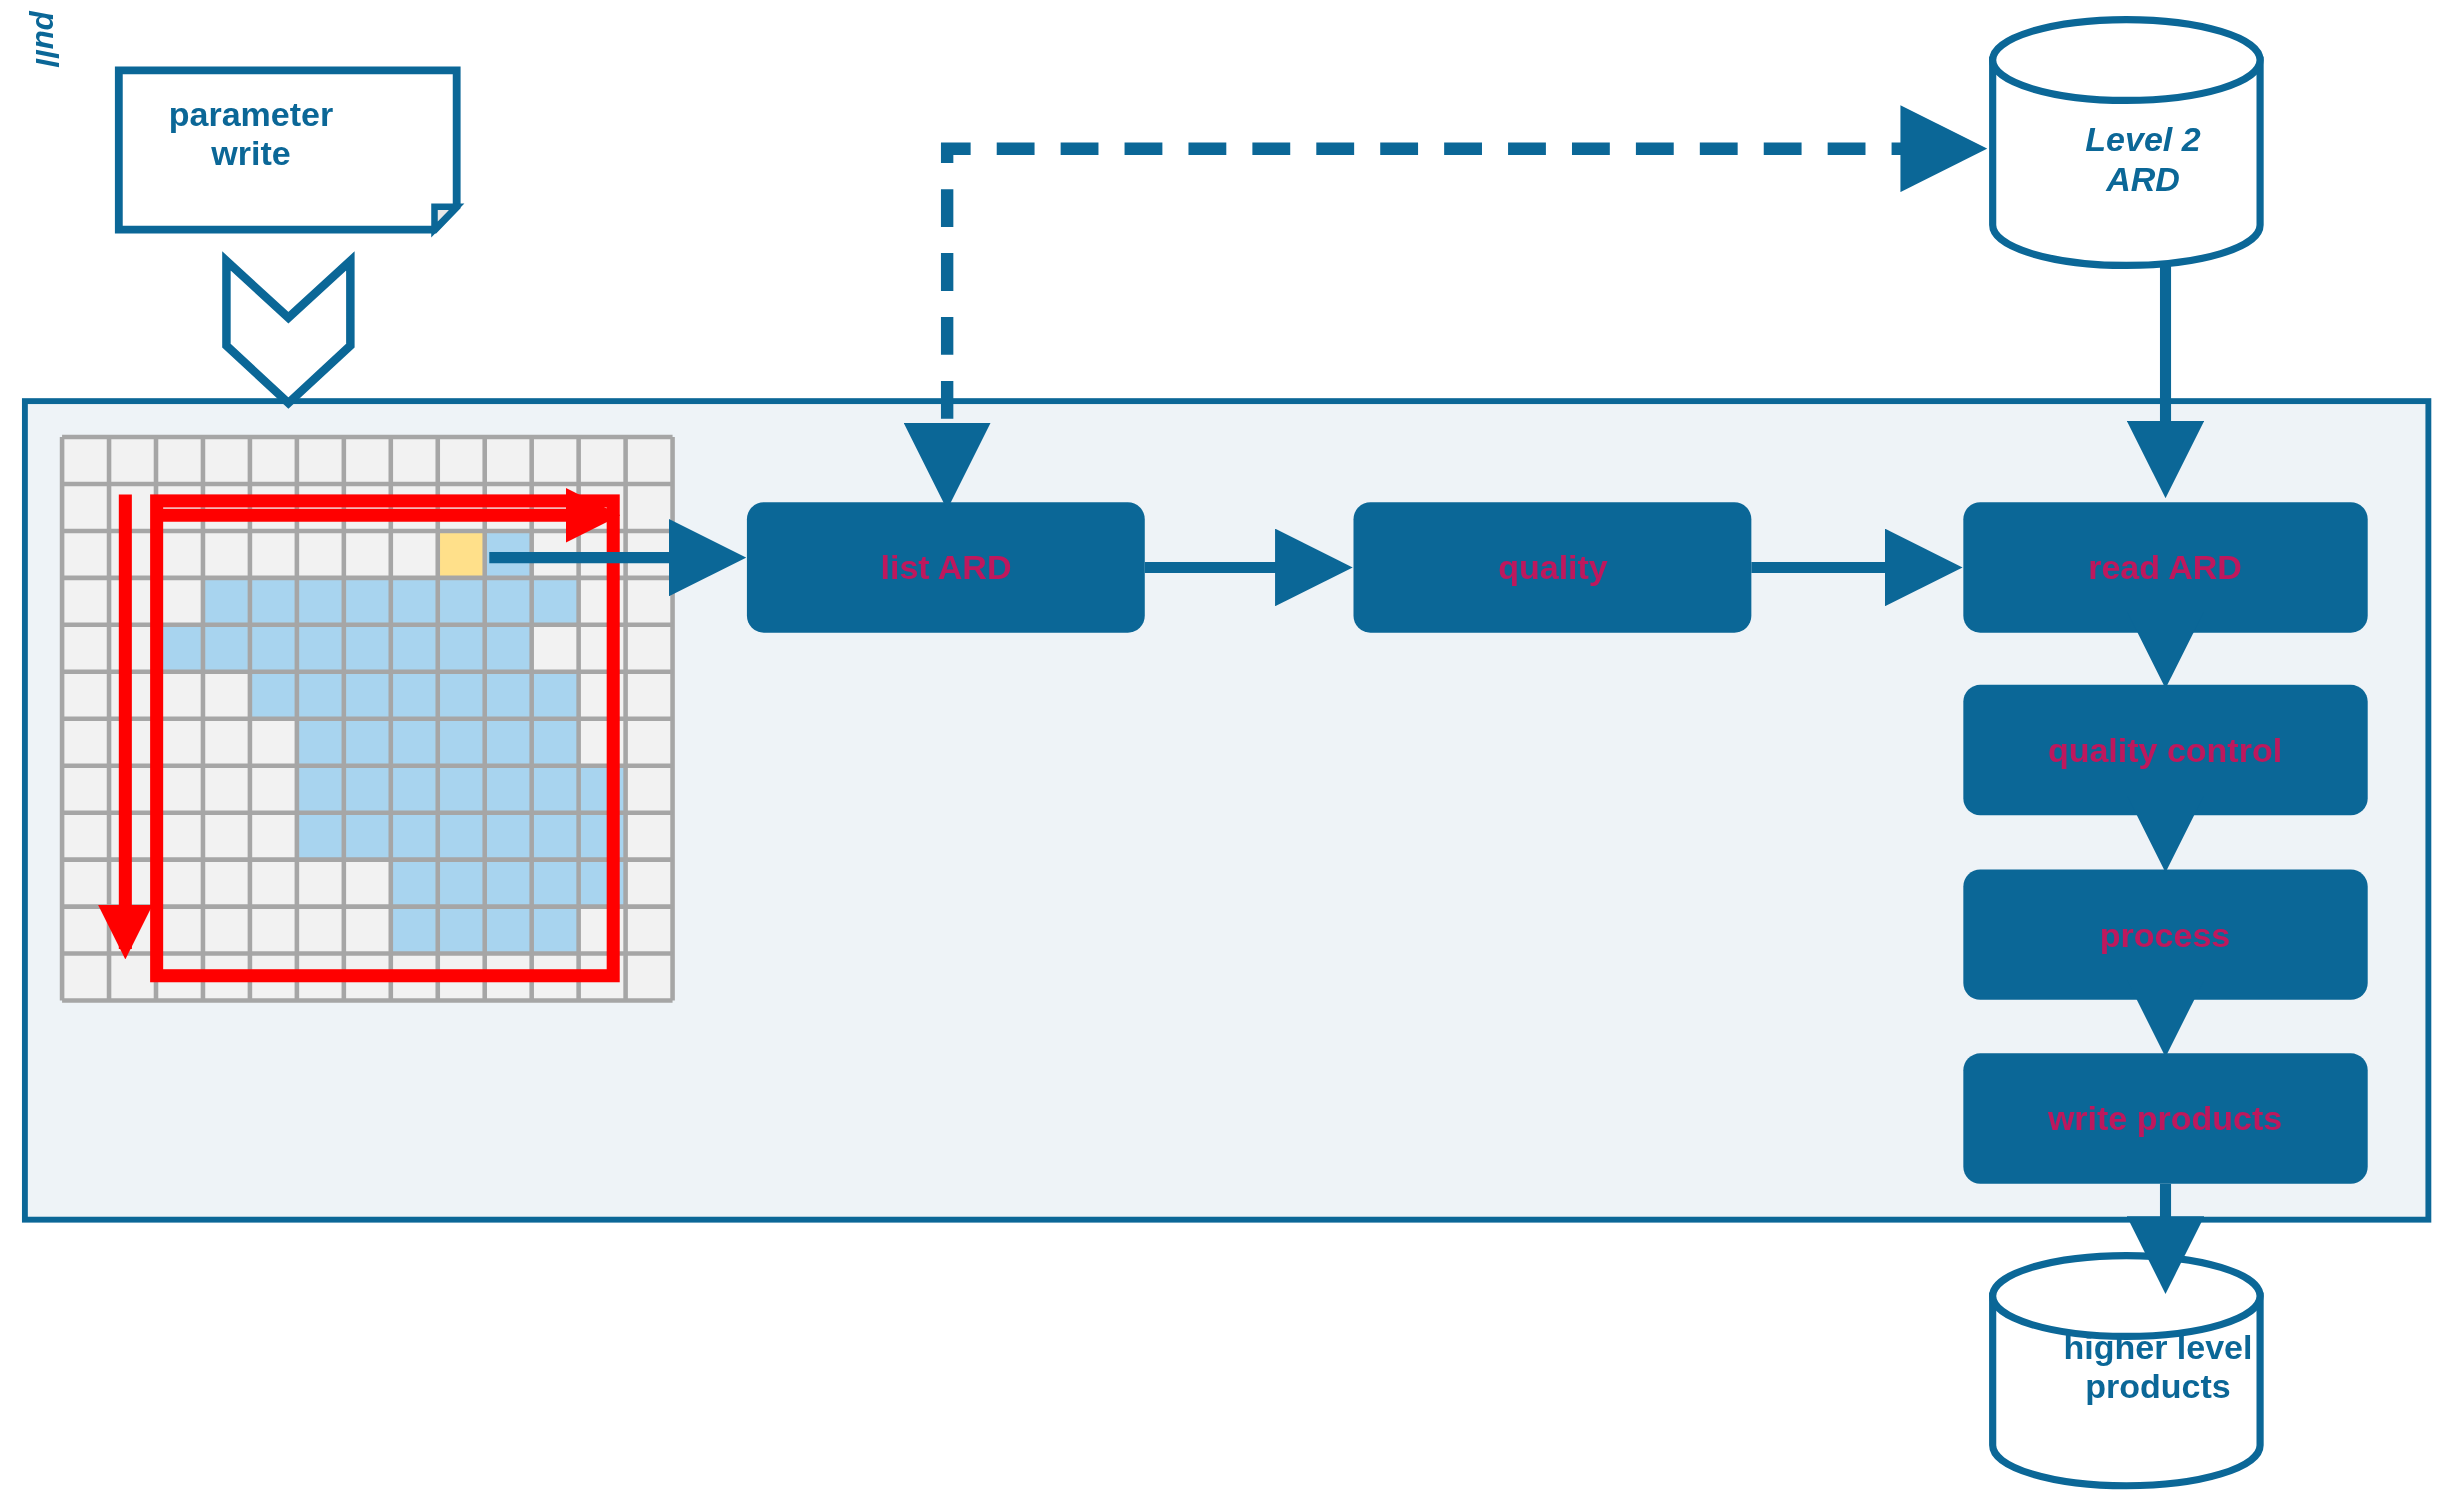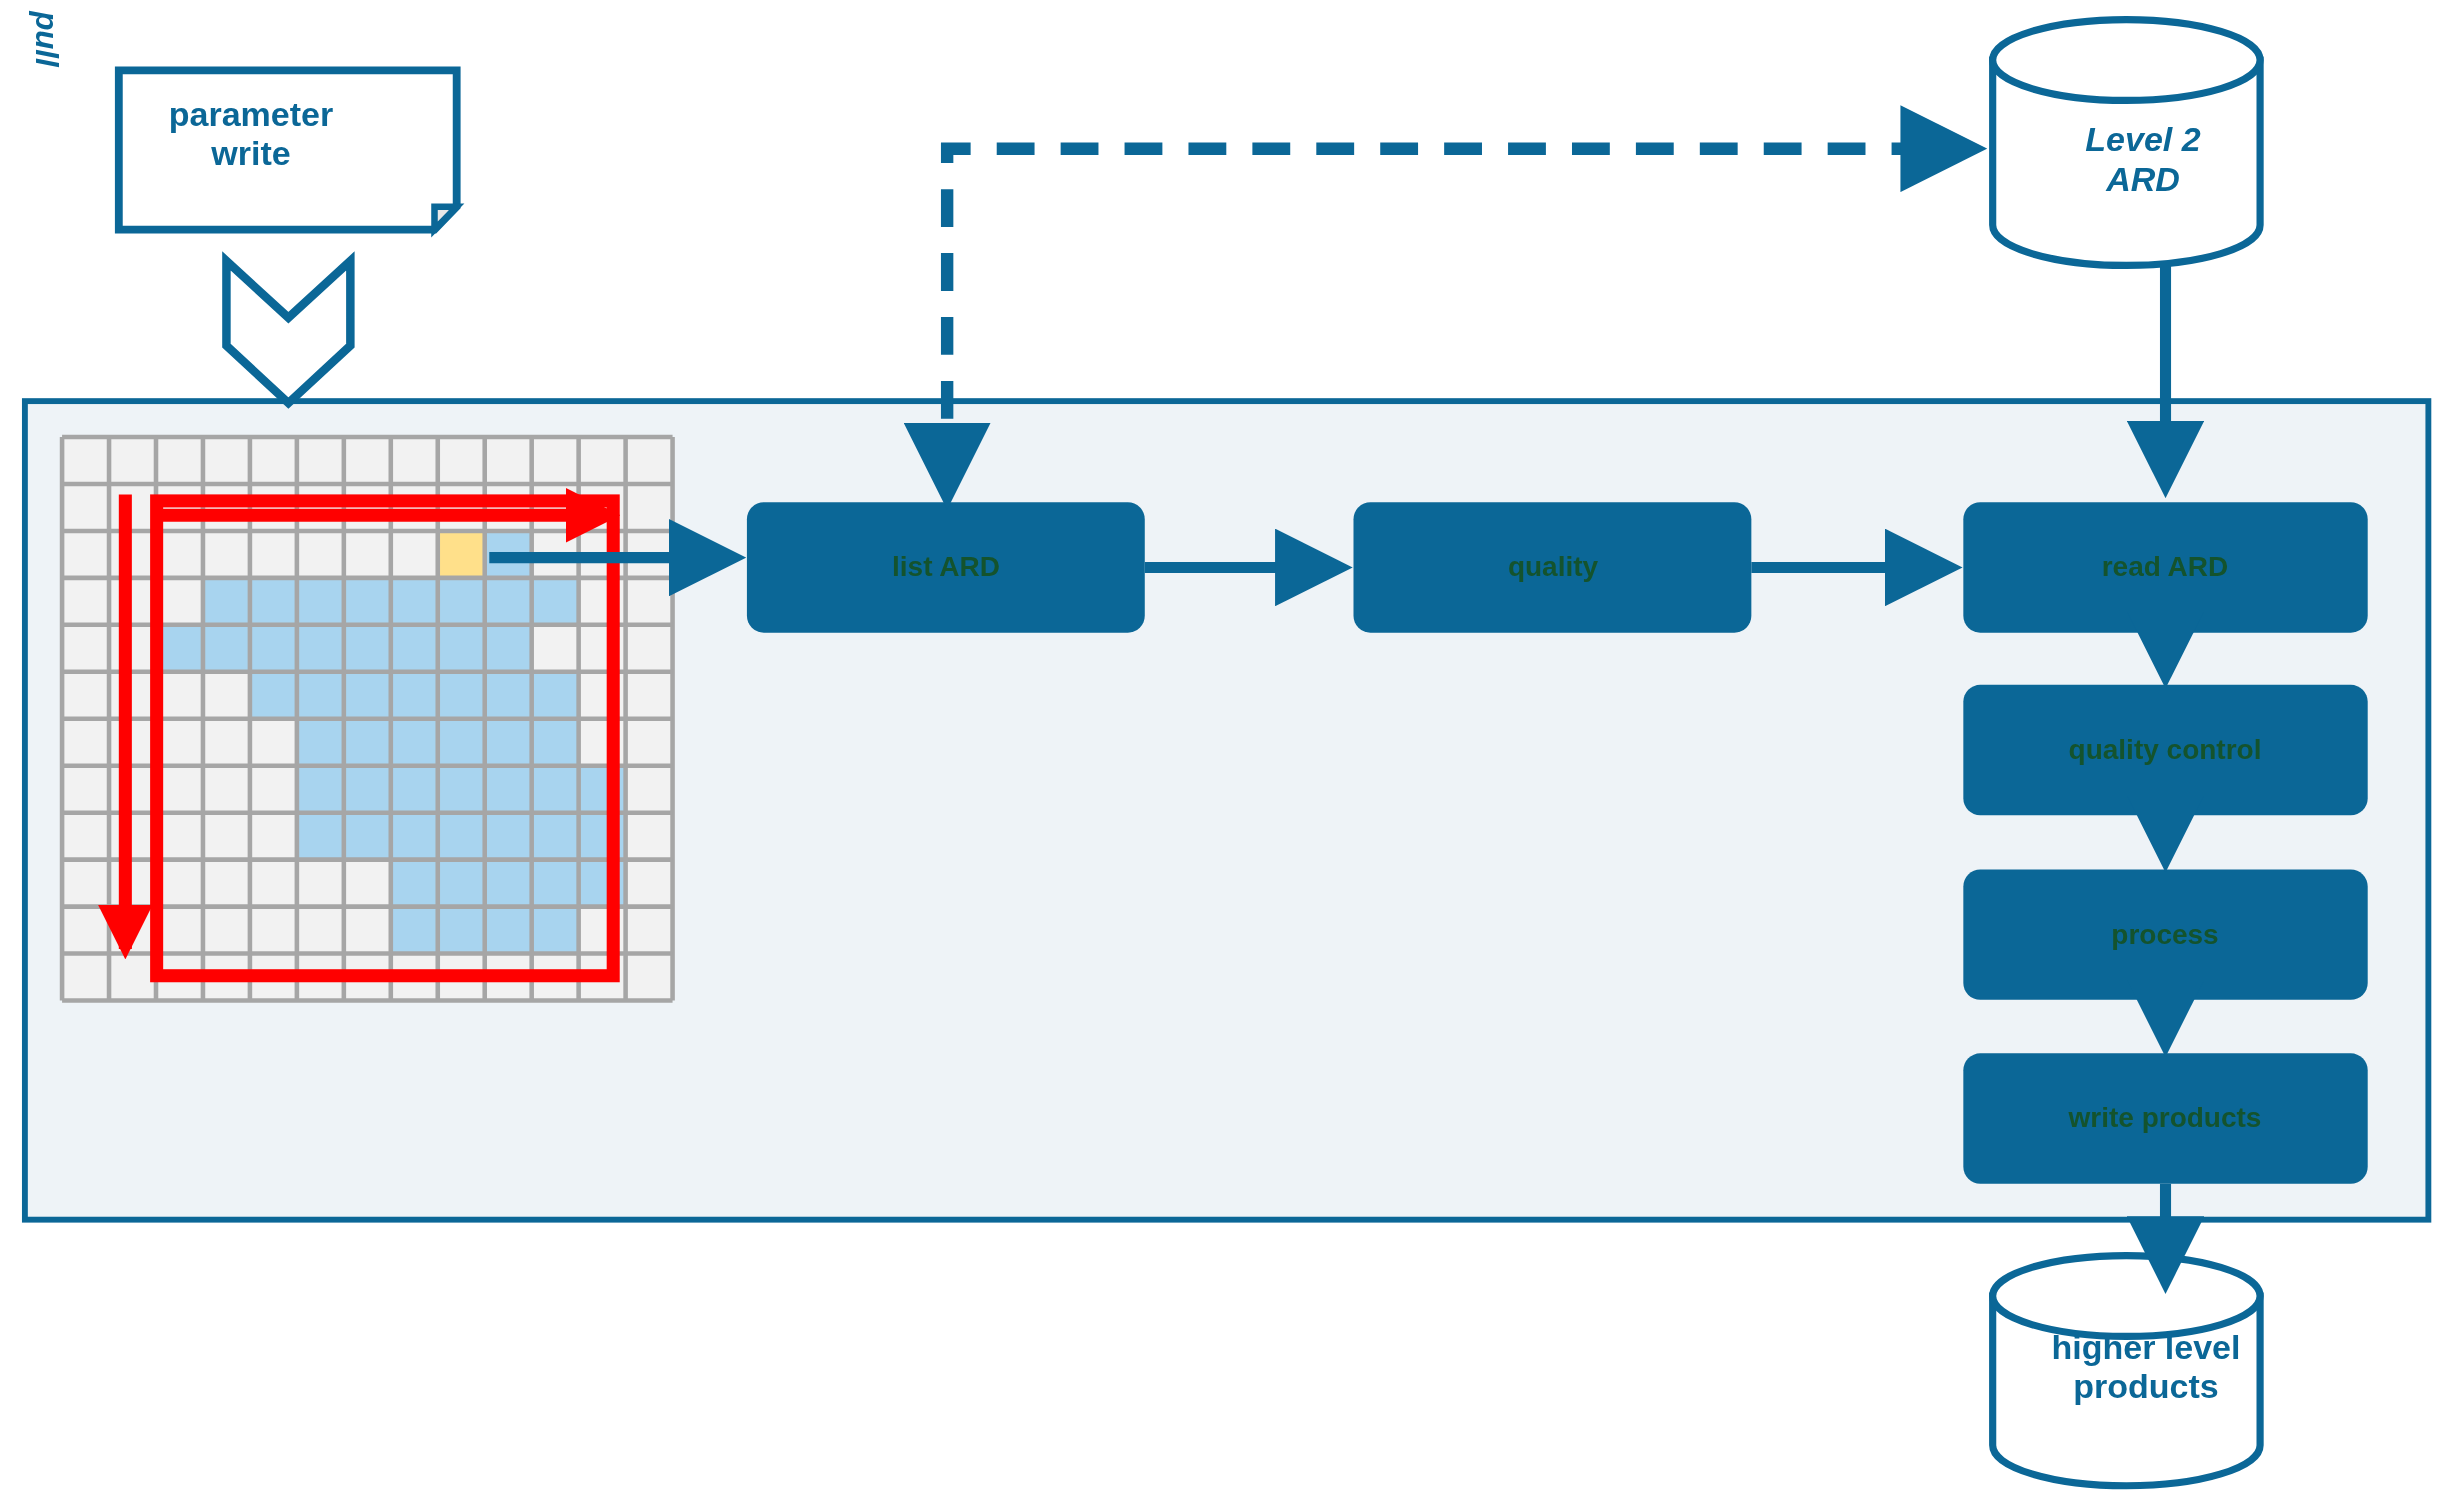--- a/index.html
+++ b/index.html
@@ -10,31 +10,31 @@
   .stage{position:absolute;left:0;top:0;width:2450px;height:1506px;}
   svg.layer{position:absolute;left:0;top:0;width:2450px;height:1506px;}
 
   
   .txt{position:absolute;display:flex;align-items:center;justify-content:center;
        text-align:center;font-weight:bold;line-height:1.16;}
   .txt-blue{color:#0b6797;}
 
   #param-file-label{left:114px;top:85px;width:274px;height:98px;font-size:34px;}
   #level2-label{left:2006px;top:114px;width:274px;height:91px;font-size:34px;font-style:italic;}
-  #higher-label{left:1996px;top:1318px;width:300px;height:98px;font-size:34px;}
+  #higher-label{left:1996px;top:1318px;width:300px;height:98px;font-size:34px;padding-left:12px;}
 
   #pull-label{
     left:2071px;top:307px;width:91px;height:78px;font-size:31px;
     font-style:italic;font-weight:bold;color:#0b6797;
     display:flex;align-items:center;justify-content:center;
     transform:rotate(90deg);transform-origin:center center;
   }
 
   .boxlabel{position:absolute;display:flex;align-items:center;justify-content:center;
-            color:#14532d;font-weight:bold;font-size:28px;}
+            color:#be185d;font-weight:bold;font-size:34px;}
   #lbl-list-ard     {left:747px;top:502px;width:398px;height:130px;}
   #lbl-filter       {left:1354px;top:502px;width:398px;height:130px;}
   #lbl-read-ard     {left:1963px;top:502px;width:404px;height:130px;}
   #lbl-quality      {left:1963px;top:685px;width:404px;height:130px;}
   #lbl-process      {left:1963px;top:870px;width:404px;height:130px;}
   #lbl-write        {left:1963px;top:1053px;width:404px;height:130px;}
 </style>
 </head>
 <body>
 

